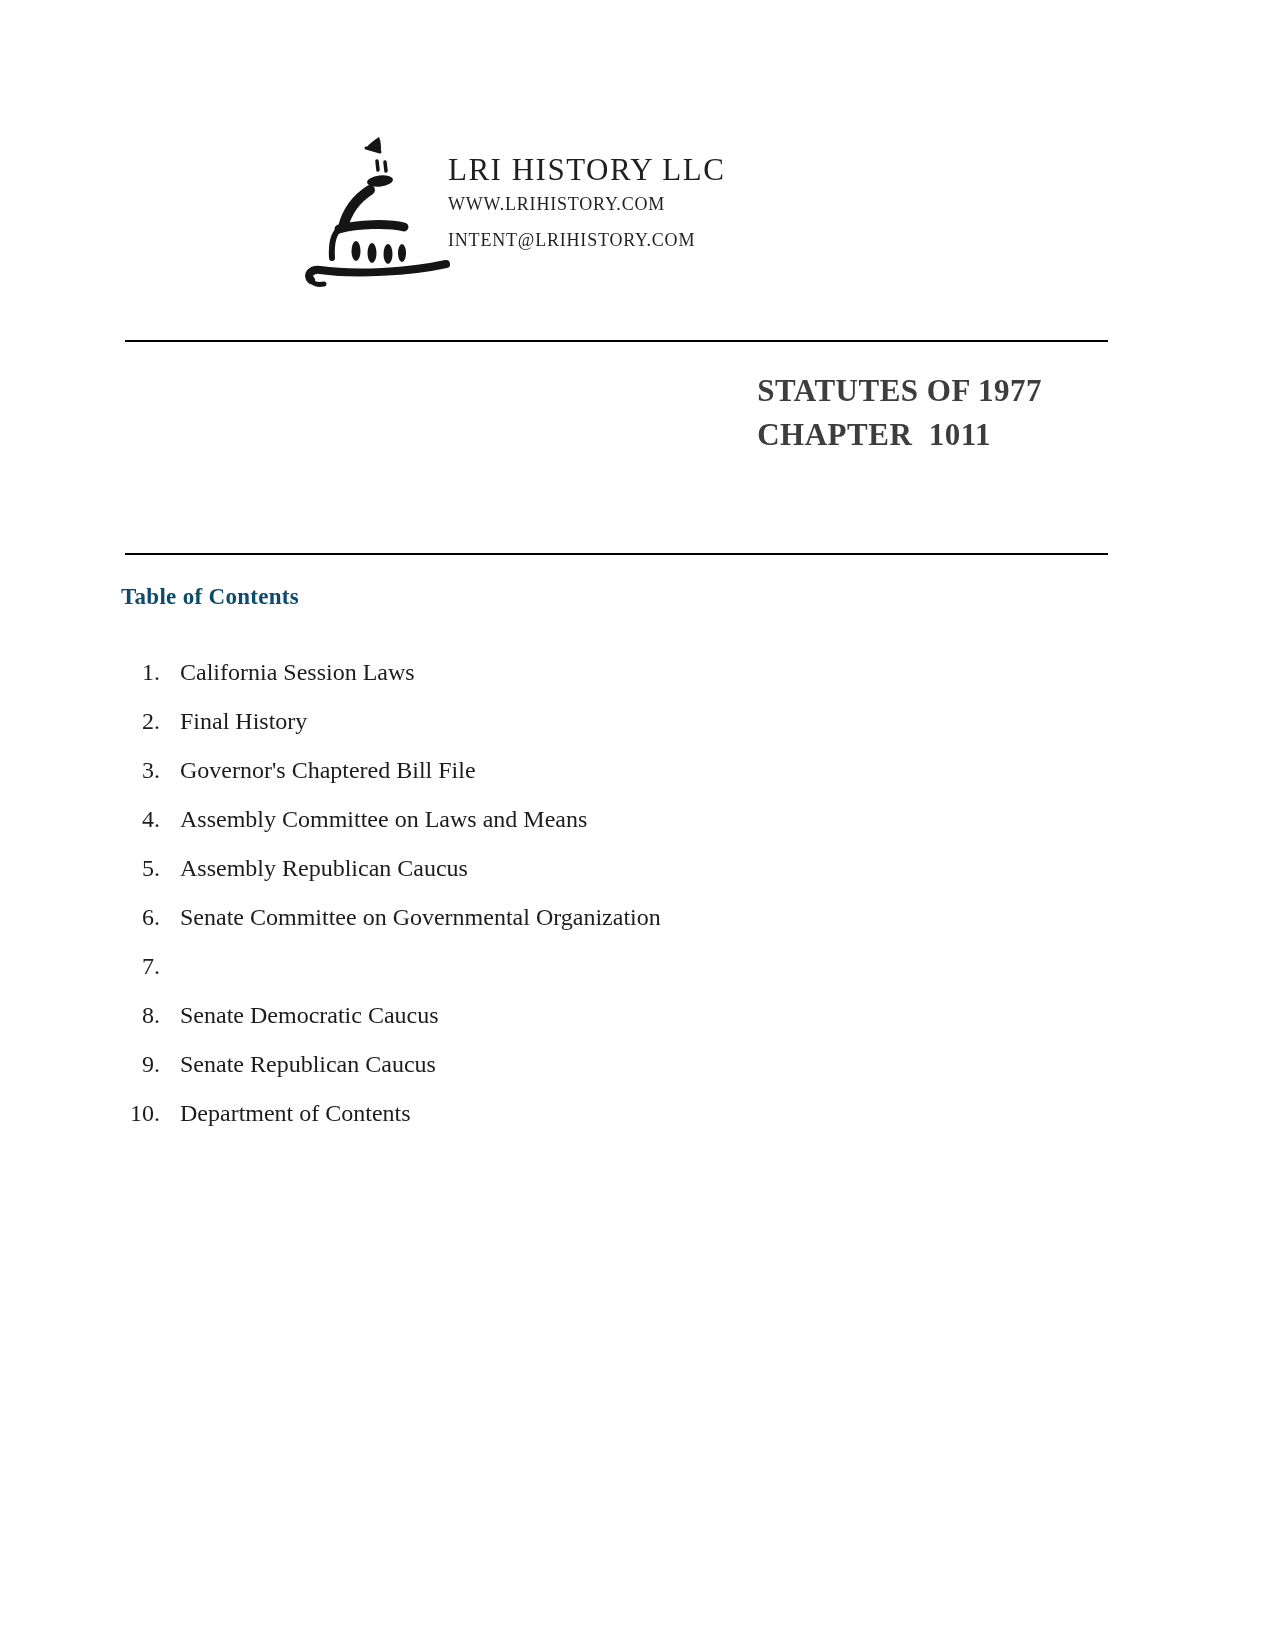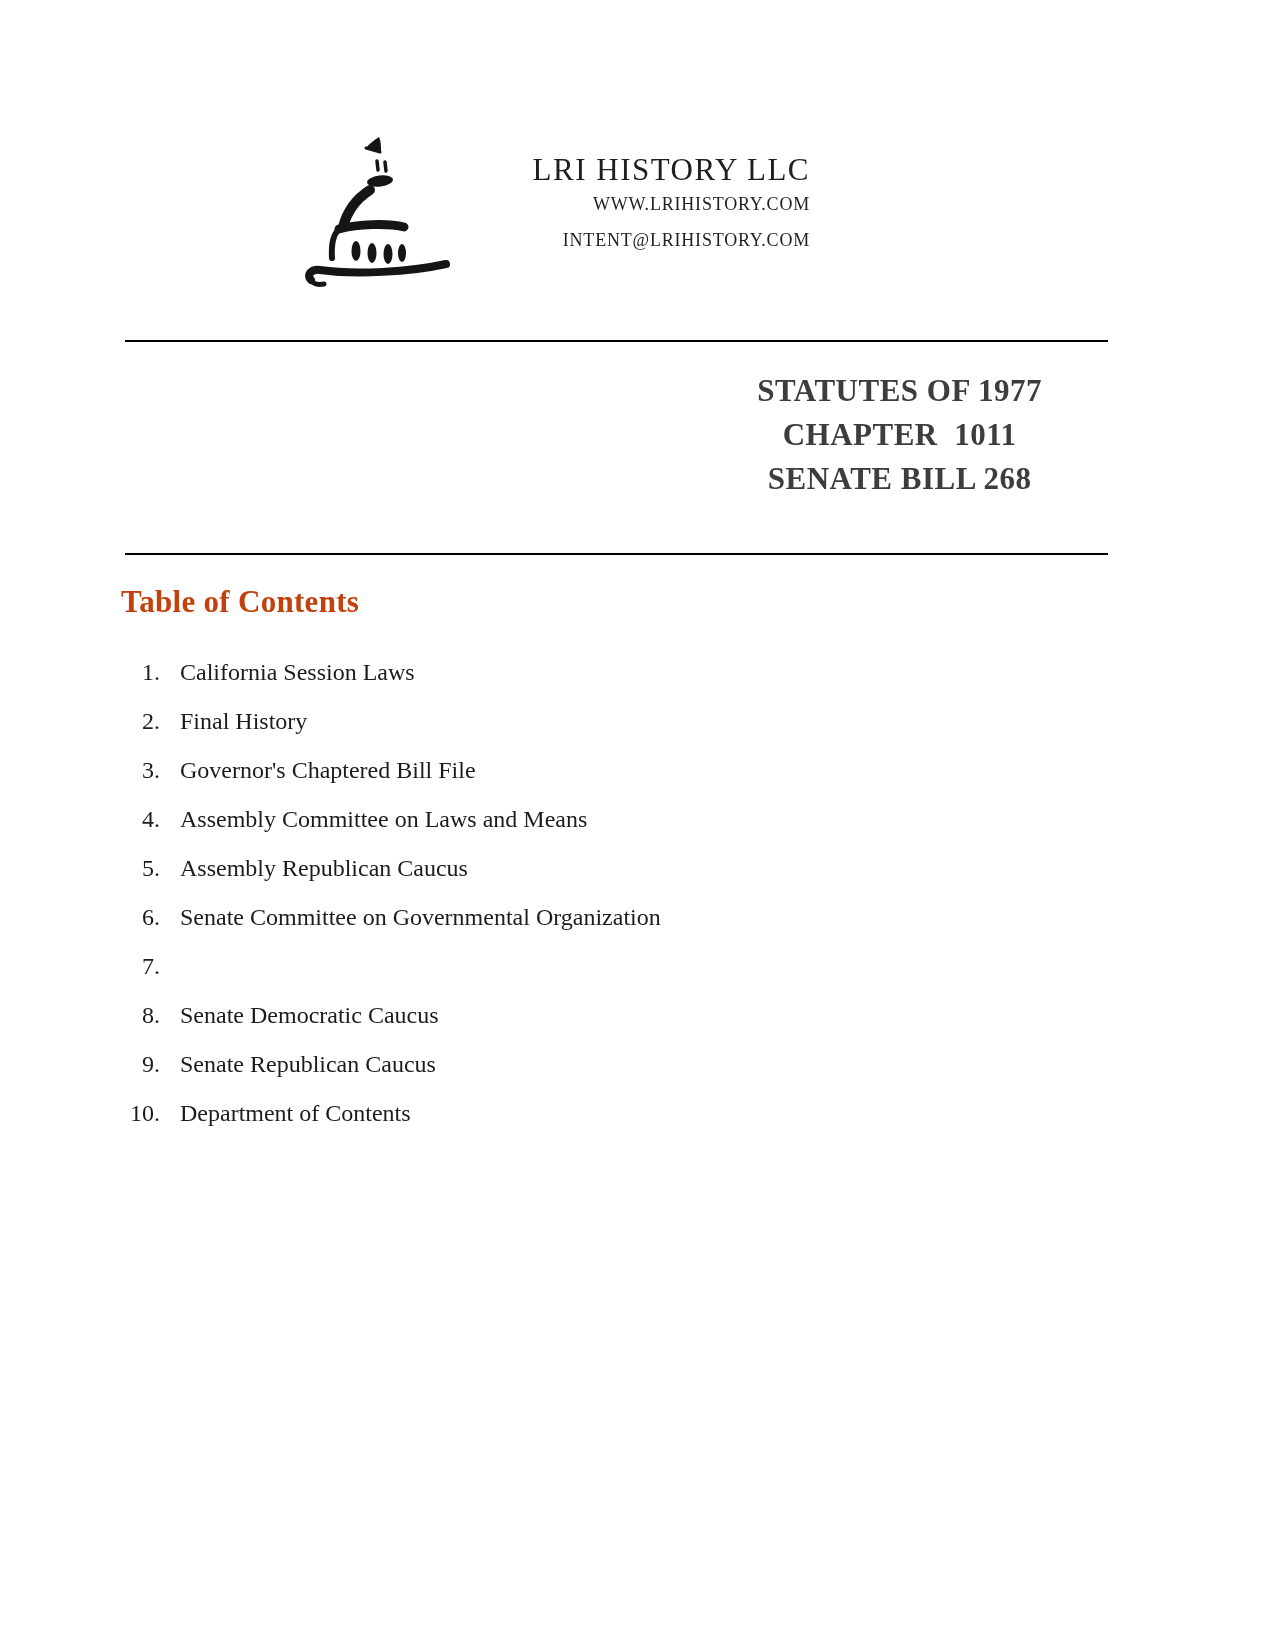--- a/index.html
+++ b/index.html
@@ -23,21 +23,21 @@
     left: 300px;
     top: 128px;
     width: 158px;
     height: 166px;
   }
   .company {
     position: absolute;
     left: 448px;
     top: 150px;
     width: 362px;
-    text-align: right;
+    text-align: left;
   }
   .company-name {
     font-size: 31px;
     line-height: 40px;
     letter-spacing: 1.5px;
     color: #1f1f1f;
     white-space: nowrap;
   }
   .contact-line {
     font-size: 18px;
@@ -57,38 +57,38 @@
     background: #000000;
   }
   .rule-top { top: 340px; }
   .rule-bottom { top: 553px; }
 
   
   .case-block {
     position: absolute;
     top: 369px;
     right: 234px;
-    text-align: center;
+    text-align: left;
     font-weight: bold;
     font-size: 31px;
     line-height: 44px;
     letter-spacing: 0.5px;
     color: #3d3d3d;
   }
   .case-line { white-space: pre; }
 
   
   .toc-heading {
     position: absolute;
     left: 121px;
     top: 584px;
-    font-size: 31px;
+    font-size: 23px;
     font-weight: bold;
     letter-spacing: 0.3px;
-    color: #c2410c;
+    color: #0c4a6e;
     white-space: nowrap;
   }
   .toc-list {
     position: absolute;
     left: 0;
     top: 648px;
     width: 1150px;
   }
   .toc-row {
     display: flex;
@@ -144,21 +144,20 @@
     <div class="contact-line">WWW.LRIHISTORY.COM</div>
     <div class="contact-line contact-first">INTENT@LRIHISTORY.COM</div>
   </div>
 
   <div class="rule rule-top"></div>
   <div class="rule rule-bottom"></div>
 
   <div class="case-block">
     <div class="case-line">STATUTES OF 1977</div>
     <div class="case-line">CHAPTER  1011</div>
-    <div class="case-line">SENATE BILL 268</div>
   </div>
 
   <div class="toc-heading">Table of Contents</div>
 
   <div class="toc-list">
     <div class="toc-row">
       <span class="toc-num">1.</span>
       <span class="toc-label">California Session Laws</span>
     </div>
     <div class="toc-row">

